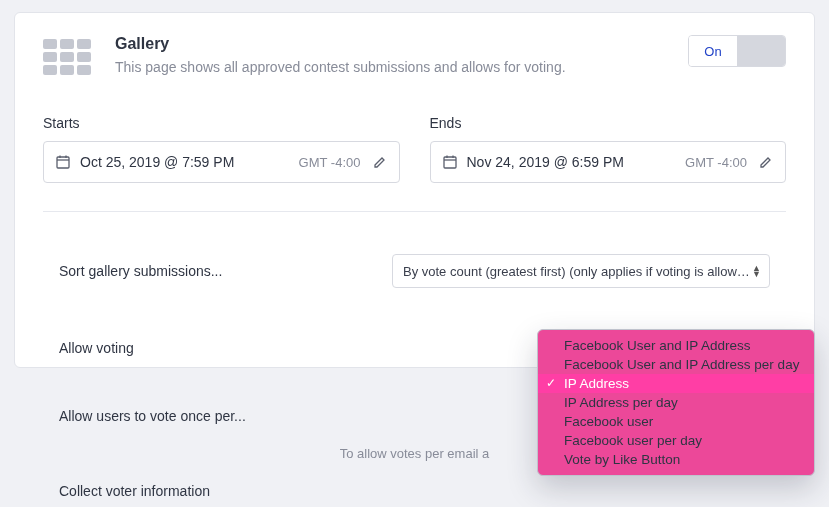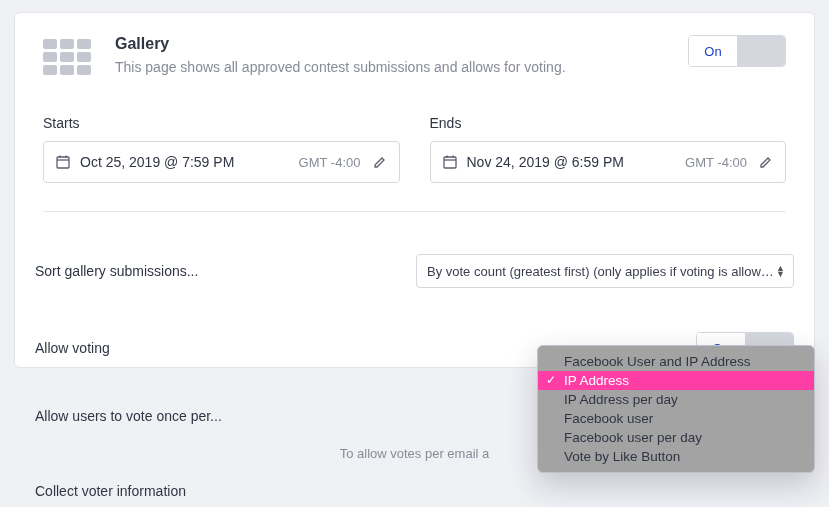--- a/index.html
+++ b/index.html
@@ -101,21 +101,21 @@
 
   .divider {
     border: none;
     border-top: 1px solid #e6e8ee;
     margin: 28px 28px 0 28px;
   }
 
   .setting-row {
     display: flex;
     align-items: center;
-    padding: 0 20px;
+    padding: 0 44px;
   }
   .setting-row .label {
     color: #2f3543;
     font-size: 14px;
   }
   .setting-row .control { margin-left: auto; }
 
   .select-box {
     border: 1px solid #d7d9e0;
     border-radius: 4px;
@@ -146,23 +146,23 @@
     color: #888c99;
     font-size: 13px;
     margin-top: 22px;
   }
   .collect-row { margin-top: 22px; }
 
   
   .dropdown {
     position: absolute;
     right: 14px;
-    top: 345px;
+    top: 329px;
     width: 278px;
-    background: #a3a3a3;
+    background: #ec4899;
     border: 1px solid #bfc2cc;
     border-radius: 6px;
     box-shadow: 0 12px 30px rgba(30,35,60,0.22);
     padding: 6px 0;
     z-index: 100;
   }
   .dropdown .item {
     height: 19px;
     line-height: 19px;
     padding: 0 14px 0 26px;
@@ -287,18 +287,19 @@
   <div class="email-hint">To allow votes per email a</div>
 
   <div class="setting-row collect-row">
     <span class="label">Collect voter information</span>
   </div>
 
 </div>
 
 <div class="dropdown">
   <div class="item">Facebook User and IP Address</div>
+  <div class="item">Facebook User and IP Address per day</div>
   <div class="item selected">IP Address</div>
   <div class="item">IP Address per day</div>
   <div class="item">Facebook user</div>
   <div class="item">Facebook user per day</div>
   <div class="item">Vote by Like Button</div>
 </div>
 
 </body></html>

